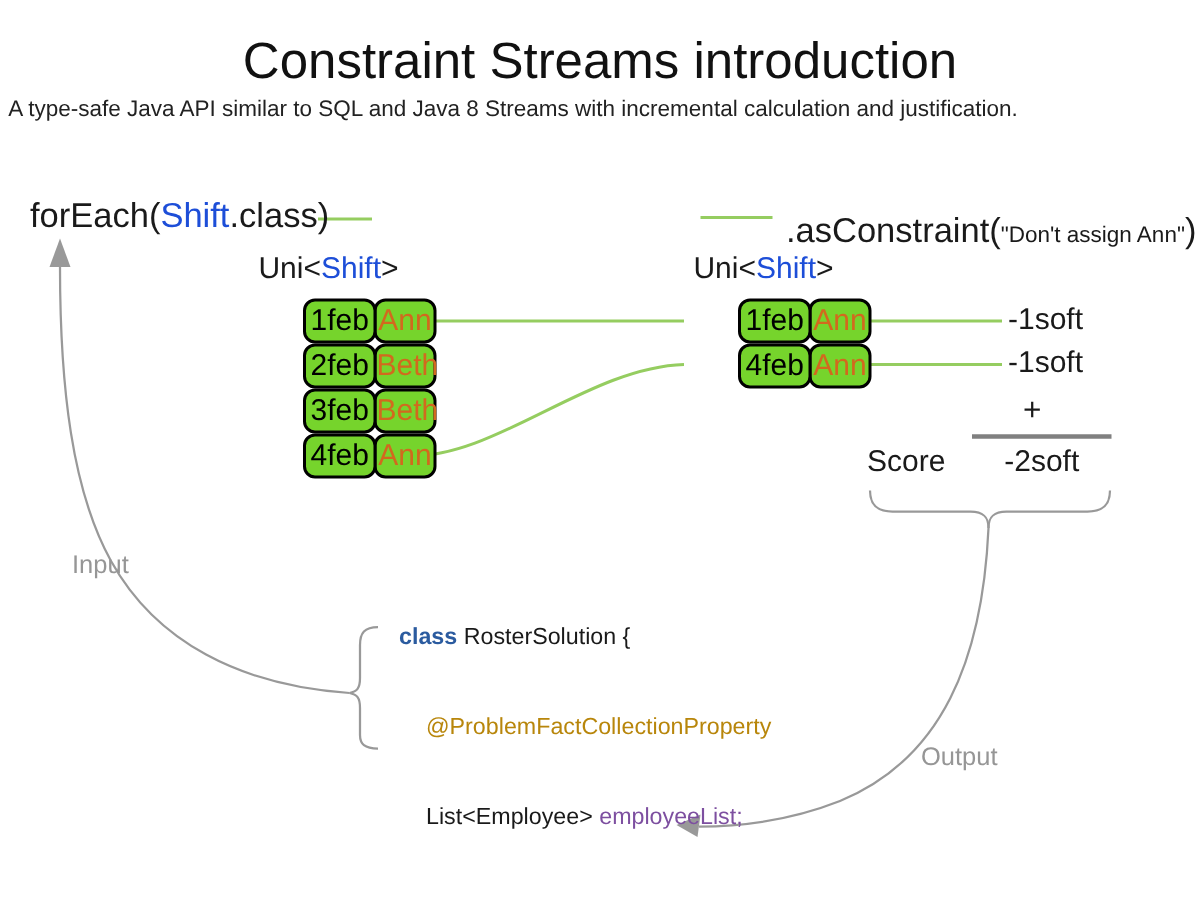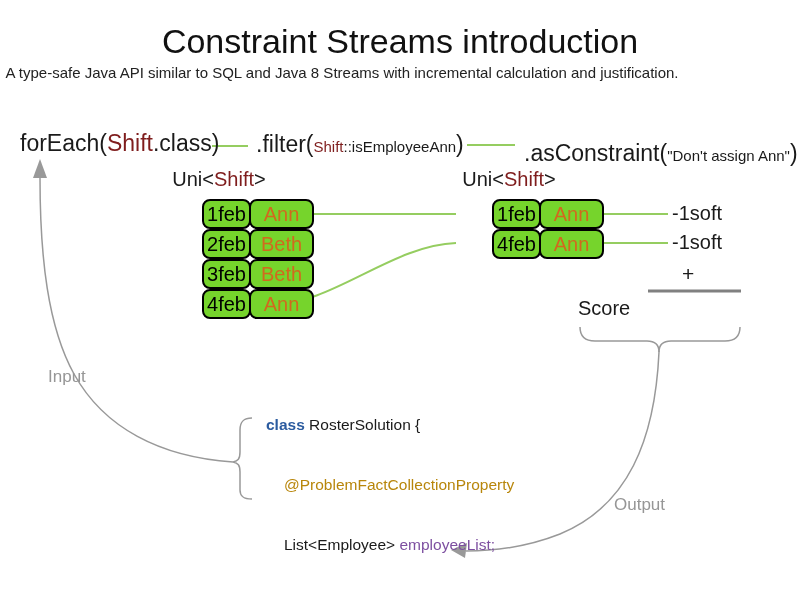--- a/index.html
+++ b/index.html
@@ -8,35 +8,35 @@
     font-family:Liberation Sans, sans-serif;color:#1a1a1a;overflow:hidden;border-radius:15px;
   }
   .abs{position:absolute;}
   svg.overlay{position:absolute;left:0;top:0;width:800px;height:600px;pointer-events:none;}
 
   .title{left:0;top:22px;width:800px;text-align:center;font-size:34px;font-weight:400;color:#111;}
   .subtitle{left:0;top:64px;width:684px;text-align:center;font-size:15px;color:#222;}
 
   .expr{font-size:23px;white-space:nowrap;color:#1a1a1a;}
   .expr .sm{font-size:15px;}
-  .green{color:#7f1d1d;text-align:center;}
+  .green{color:#1d4ed8;text-align:center;}
   .expr-foreach{left:20px;top:130px;}
   .expr-filter{left:256px;top:131px;}
   .expr-penalize{left:524px;top:112px;}
   .expr-asconstraint{left:524px;top:140px;}
 
   .uni-label{font-size:20px;white-space:nowrap;text-align:center;width:102px;}
   .uni-left{left:168px;top:168px;}
   .uni-right{left:458px;top:168px;}
 
   .row{display:flex;margin-left:34px;}
   .cell{box-sizing:border-box;height:30px;border:2px solid #000;border-radius:8px;
         background:#76d42c;font-size:20px;line-height:26px;text-align:center;}
   .cell-date{width:49px;color:#000;z-index:2;position:relative;}
-  .cell-name{width:65px;margin-left:-2px;color:#d2691e;}
+  .cell-name{width:42px;margin-left:-2px;color:#d2691e;}
 
   .result{font-size:20px;color:#1a1a1a;white-space:nowrap;}
   .plus{left:682px;top:262px;font-size:21px;}
   .score-label{left:578px;top:297px;}
   .score-total{left:648px;top:297px;width:93px;text-align:center;}
 
   .big-label{font-size:17px;color:#969696;white-space:nowrap;}
 
   .code{left:266px;top:375px;font-size:15.5px;line-height:20px;white-space:pre;}
   .code .ind{padding-left:18px;}
@@ -74,21 +74,20 @@
 
     <path d="M233 462 C160 457 104 428 74 374 C48 327 40 258 40 178" stroke="#999999" stroke-width="1.5" fill="none"></path>
     <polygon points="40,159 33,178 47,178" fill="#999999"></polygon>
   </svg>
 
   <div class="abs title">Constraint Streams introduction</div>
   <div class="abs subtitle">A type-safe Java API similar to SQL and Java 8 Streams with incremental calculation and justification.</div>
 
   <div class="abs expr expr-foreach"><span>forEach(</span><span class="green">Shift</span><span>.class)</span></div>
 
-  <div class="abs expr expr-filter"><span>.filter(</span><span class="sm green">Shift</span><span class="sm">::isEmployeeAnn</span><span>)</span></div>
 
 
   <div class="abs expr expr-asconstraint"><span>.asConstraint(</span><span class="sm">"Don't assign Ann"</span><span>)</span></div>
 
   <div class="abs uni-label uni-left"><span>Uni&lt;</span><span class="green">Shift</span><span>&gt;</span></div>
 
   <div class="abs row" style="left:168px;top:199px;">
     <span class="cell cell-date">1feb</span>
       <span class="cell cell-name">Ann</span>
   </div>
@@ -113,20 +112,21 @@
   </div>
   <div class="abs row" style="left:458px;top:229px;">
     <span class="cell cell-date">4feb</span>
       <span class="cell cell-name">Ann</span>
   </div>
 
   <div class="abs result" style="left:672px;top:202px;">-1soft</div>
   <div class="abs result" style="left:672px;top:231px;">-1soft</div>
   <div class="abs result plus">+</div>
   <div class="abs result score-label">Score</div>
+  <div class="abs result score-total">-2soft</div>
 
   <div class="abs big-label" style="left:48px;top:367px;">Input</div>
   <div class="abs big-label" style="left:614px;top:495px;">Output</div>
 
   <div class="abs code">
     <div><span class="kw">class</span><span> RosterSolution {</span></div>
     <div class="ind"><span class="ann">@ProblemFactCollectionProperty</span></div>
     <div class="ind"><span>List&lt;Employee&gt; </span><span class="fld">employeeList;</span></div>
     
     

